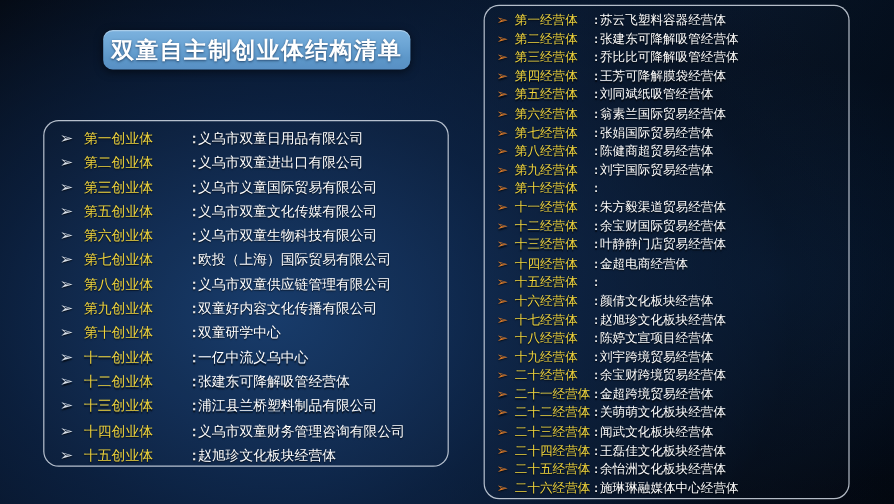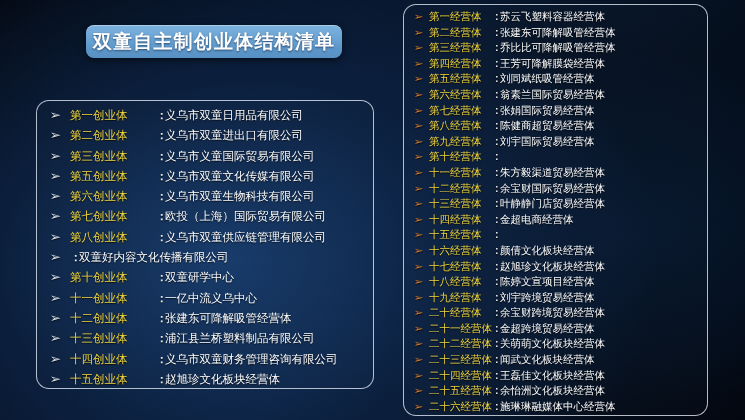--- a/index.html
+++ b/index.html
@@ -169,20 +169,21 @@
           <span class="val">欧投（上海）国际贸易有限公司</span>
         </div>
         <div class="row">
           <span class="bullet">➢</span>
           <span class="key">第八创业体</span>
           <span class="sep">：</span>
           <span class="val">义乌市双童供应链管理有限公司</span>
         </div>
         <div class="row">
           <span class="bullet">➢</span>
+          <span class="key">第九创业体</span>
           <span class="sep">：</span>
           <span class="val">双童好内容文化传播有限公司</span>
         </div>
         <div class="row">
           <span class="bullet">➢</span>
           <span class="key">第十创业体</span>
           <span class="sep">：</span>
           <span class="val">双童研学中心</span>
         </div>
         <div class="row">

